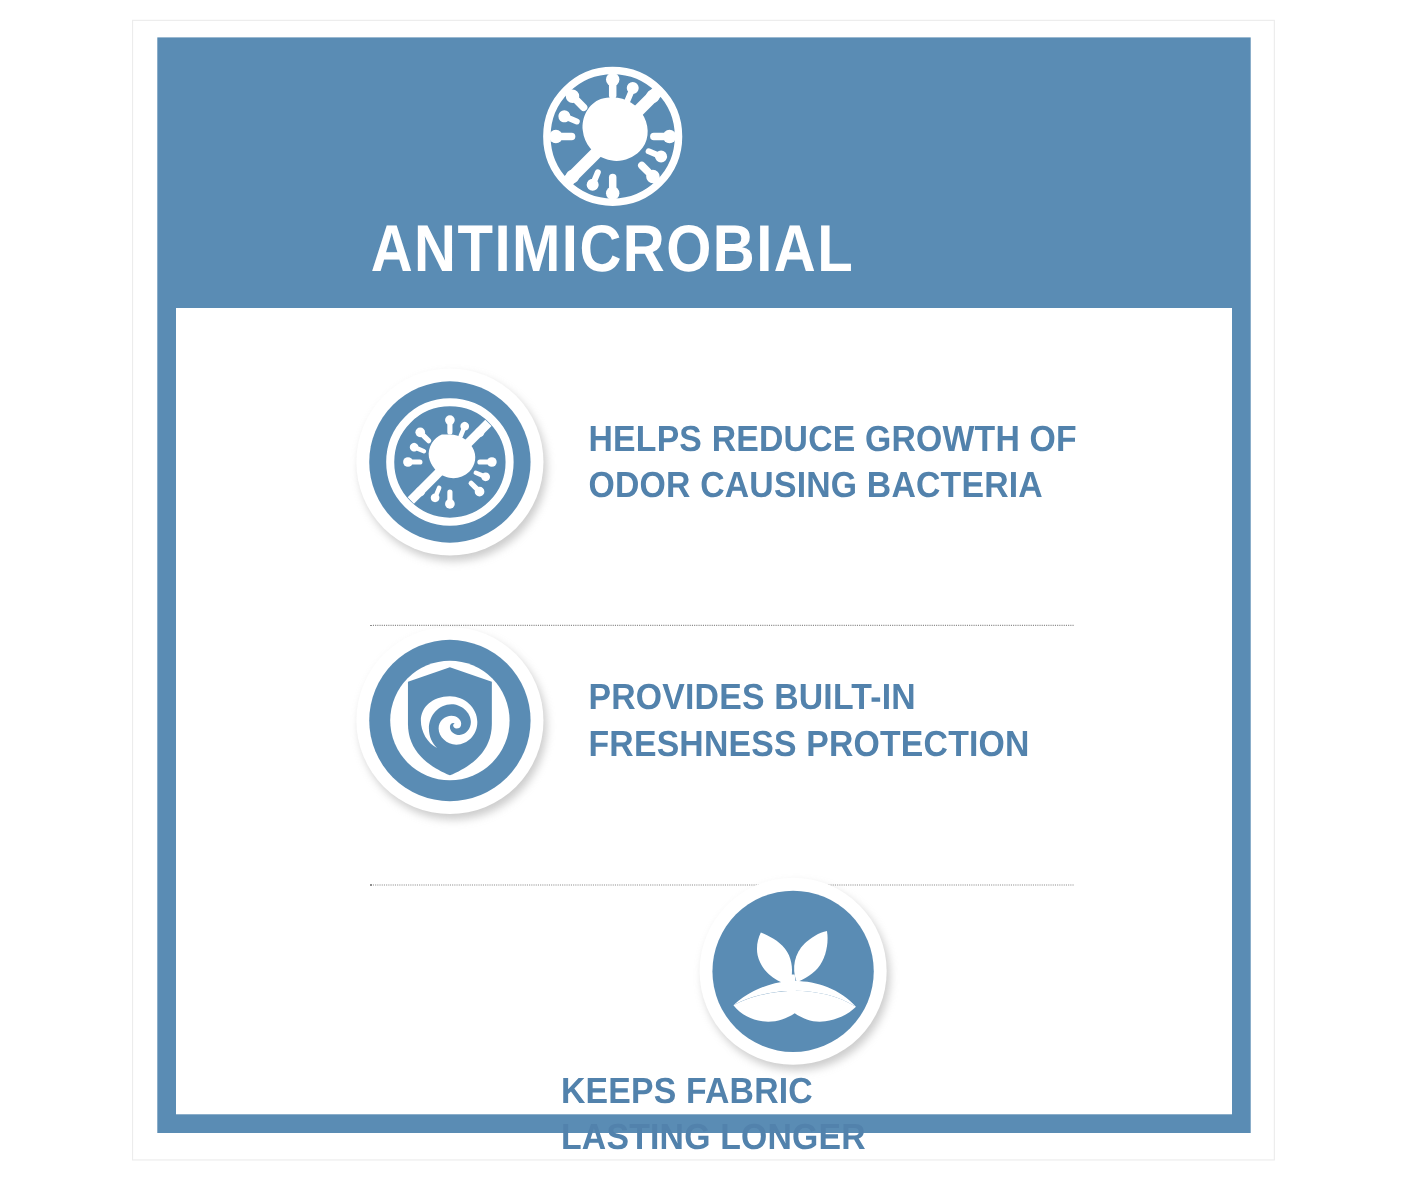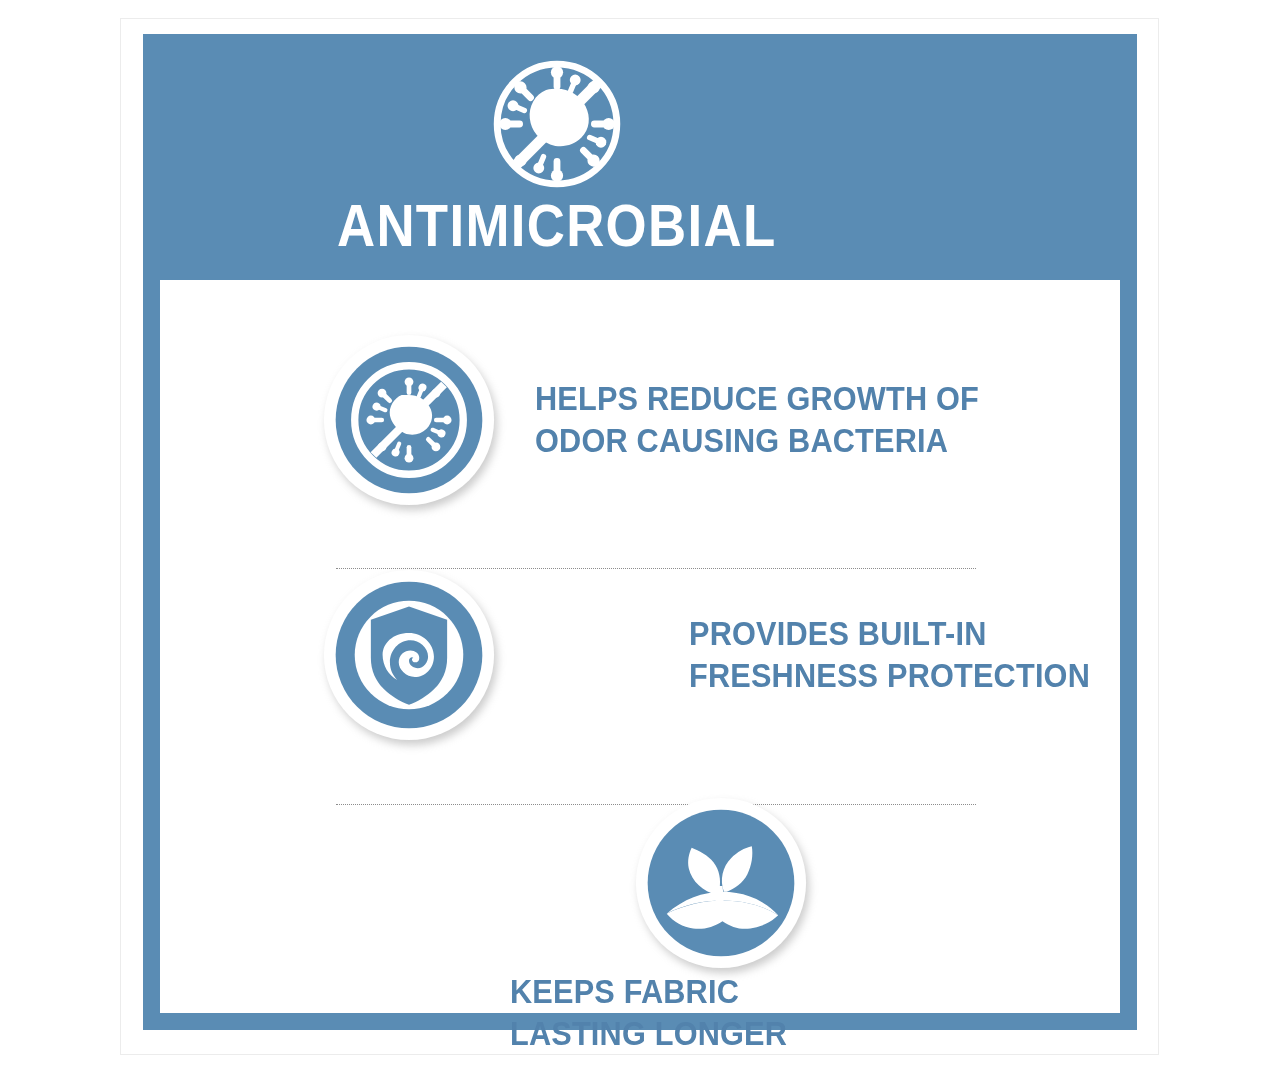--- a/index.html
+++ b/index.html
@@ -95,21 +95,21 @@
 
   .feature-row {
     position: absolute;
     left: 0;
     width: 960px;
     height: 190px;
     display: flex;
     align-items: center;
   }
   .row-1 { top: 45px; }
-  .row-2 { top: 280px; justify-content: space-between; }
+  .row-2 { top: 280px; }
   .row-3 { top: 515px; flex-direction: column; }
 
   .row-icon-wrap {
     position: relative;
     margin-left: 161px;
     width: 176px;
     height: 176px;
     flex: 0 0 auto;
     display: flex;
     align-items: center;

